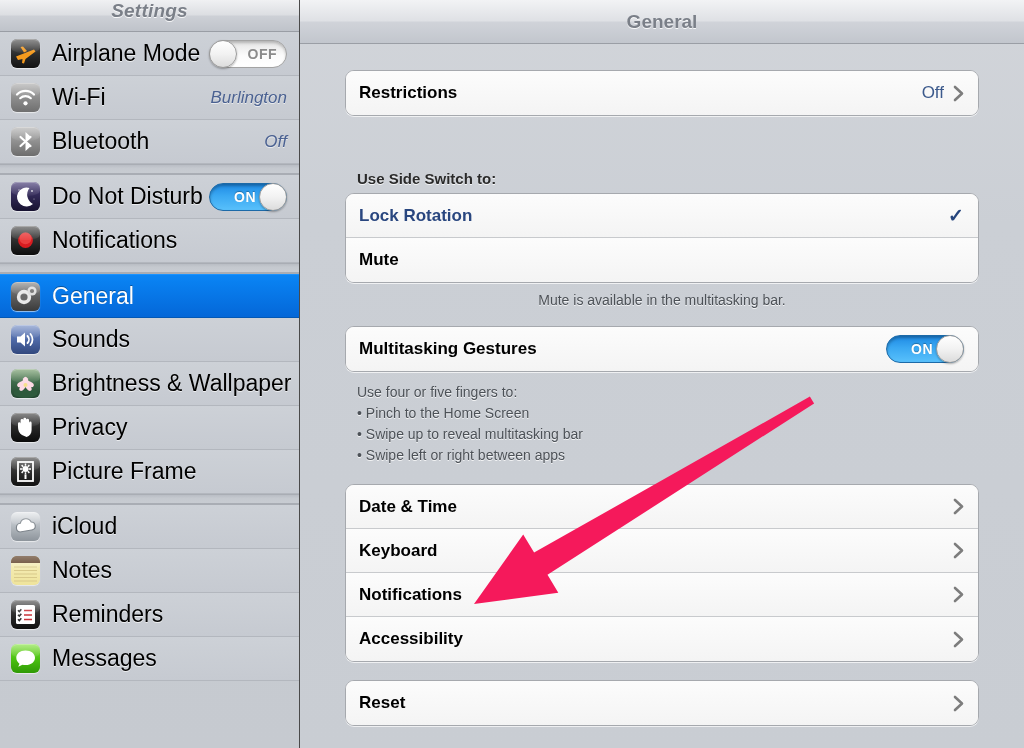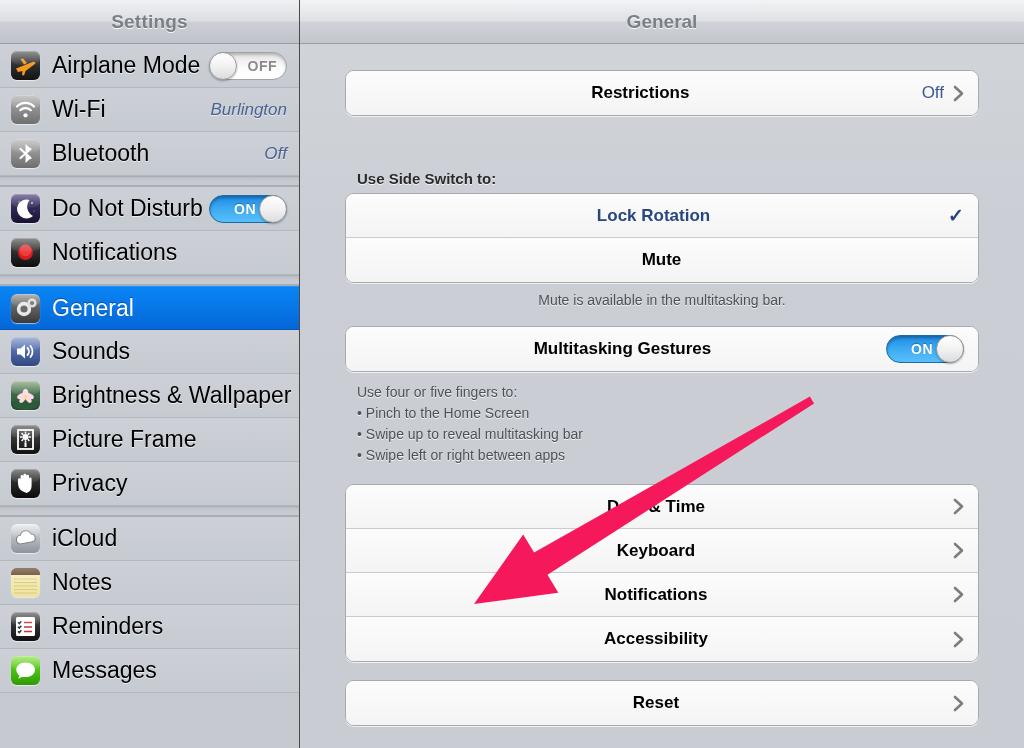--- a/index.html
+++ b/index.html
@@ -23,26 +23,26 @@
   #sidebar {
     position: relative;
     width: 300px;
     height: 748px;
     background: linear-gradient(to bottom, #c9cdd3 0%, #c6cad0 100%);
     border-right: 1px solid #4a4a4a;
     overflow: hidden;
   }
 
   .sidebar-header {
-    height: 44px;
+    height: 32px;
     background: linear-gradient(to bottom, #f0f1f3 0%, #dcdee2 48%, #cdd0d6 52%, #bfc3ca 100%);
     border-bottom: 1px solid #9a9ea5;
     display: flex;
-    align-items: center;
     justify-content: center;
+    font-style: italic;
   }
   .sidebar-header-title {
     font-size: 19px;
     font-weight: bold;
     color: #7a7f88;
     text-shadow: 0 1px 0 rgba(255,255,255,0.85);
     letter-spacing: 0.2px;
   }
 
   .sb-group { border-top: 1px solid #a9adb4; }
@@ -162,21 +162,21 @@
   .row {
     position: relative;
     height: 44px;
     display: flex; align-items: center;
     padding: 0 14px 0 13px;
     background: linear-gradient(to bottom, #fcfcfc 0%, #f4f4f4 100%);
     border-bottom: 1px solid #c8cacd;
   }
   .row:last-child { border-bottom: none; }
 
-  .row-label { font-size: 17px; font-weight: bold; color: #000; flex: 1; white-space: nowrap; text-align: center; }
+  .row-label { font-size: 17px; font-weight: bold; color: #000; flex: 1; white-space: nowrap; }
   .row-label.blue { color: #29467f; }
   .row-value { font-size: 17px; color: #3c5a8c; margin-right: 9px; }
 
   .chev { width: 11px; height: 17px; flex: none; color: #7d7d7d; }
   .check { font-size: 19px; color: #26457d; font-weight: bold; line-height: 1; }
 
   .section-head {
     font-size: 15px; font-weight: bold; color: #2a2a2a;
     text-shadow: 0 1px 0 rgba(255,255,255,0.8);
     padding: 0 0 6px 12px;
@@ -327,41 +327,41 @@
                   <ellipse cx="11.5" cy="18.5" rx="4" ry="2.2" transform="rotate(-50 11.5 18.5)"></ellipse>
                   <ellipse cx="17.5" cy="18.5" rx="4" ry="2.2" transform="rotate(50 17.5 18.5)"></ellipse>
                 </g>
                 <circle cx="14.5" cy="16" r="2" fill="#f6e08a"></circle>
               </svg>
               <div class="gl"></div>
             </div>
             <div class="sb-label">Brightness &amp; Wallpaper</div>
           </div>
           <div class="sb-row">
+            <div class="sb-icon" style="background: linear-gradient(rgb(77, 77, 77) 0%, rgb(36, 36, 36) 55%, rgb(11, 11, 11) 100%);">
+              <svg width="29" height="29" viewBox="0 0 29 29">
+                <path d="M11 22 c-3 -1.5 -4 -5 -4 -8 v-3.5 a1.3 1.3 0 0 1 2.6 0 v3 v-6.2 a1.4 1.4 0 0 1 2.8 0 v5.8 v-7 a1.4 1.4 0 0 1 2.8 0 v7 v-6 a1.4 1.4 0 0 1 2.8 0 v6.2 v-3.4 a1.3 1.3 0 0 1 2.6 0 v7 c0 3.5 -2 6.1 -5 7 Z" fill="#fff"></path>
+              </svg>
+              <div class="gl"></div>
+            </div>
+            <div class="sb-label">Privacy</div>
+          </div>
+          <div class="sb-row">
             <div class="sb-icon" style="background: linear-gradient(rgb(85, 85, 85) 0%, rgb(44, 44, 44) 55%, rgb(17, 17, 17) 100%);">
               <svg width="29" height="29" viewBox="0 0 29 29">
                 <rect x="7" y="5" width="15" height="19" fill="none" stroke="#fff" stroke-width="1.8"></rect>
                 <circle cx="14.5" cy="12" r="3" fill="#fff"></circle>
                 <g stroke="#fff" stroke-width="1.5">
                   <path d="M14.5 6.5 v2.2 M14.5 15.3 v2.2 M9 12 h2.3 M17.7 12 h2.3 M10.6 8.1 l1.6 1.6 M16.8 14.3 l1.6 1.6 M18.4 8.1 l-1.6 1.6 M12.2 14.3 l-1.6 1.6"></path>
                 </g>
                 <path d="M13.5 17.5 h2 v4.5 h-2 Z" fill="#fff"></path>
               </svg>
               <div class="gl"></div>
             </div>
             <div class="sb-label">Picture Frame</div>
-          </div>
-          <div class="sb-row">
-            <div class="sb-icon" style="background: linear-gradient(rgb(77, 77, 77) 0%, rgb(36, 36, 36) 55%, rgb(11, 11, 11) 100%);">
-              <svg width="29" height="29" viewBox="0 0 29 29">
-                <path d="M11 22 c-3 -1.5 -4 -5 -4 -8 v-3.5 a1.3 1.3 0 0 1 2.6 0 v3 v-6.2 a1.4 1.4 0 0 1 2.8 0 v5.8 v-7 a1.4 1.4 0 0 1 2.8 0 v7 v-6 a1.4 1.4 0 0 1 2.8 0 v6.2 v-3.4 a1.3 1.3 0 0 1 2.6 0 v7 c0 3.5 -2 6.1 -5 7 Z" fill="#fff"></path>
-              </svg>
-              <div class="gl"></div>
-            </div>
-            <div class="sb-label">Privacy</div>
           </div>
         </div>
         <div class="sb-gap"></div>
         <div class="sb-group">
           <div class="sb-row">
             <div class="sb-icon" style="background: linear-gradient(rgb(228, 231, 234) 0%, rgb(180, 186, 192) 50%, rgb(141, 148, 155) 100%);">
               <svg width="29" height="29" viewBox="0 0 29 29">
                 <path d="M9 20 a4.4 4.4 0 0 1 0.3 -8.7 a5.8 5.8 0 0 1 10.9 -1.3 a4 4 0 0 1 1.3 7.8 a4.5 4.5 0 0 1 -1 0.2 Z" fill="#fff" stroke="#7d848b" stroke-width="1.1"></path>
               </svg>
               <div class="gl"></div>

